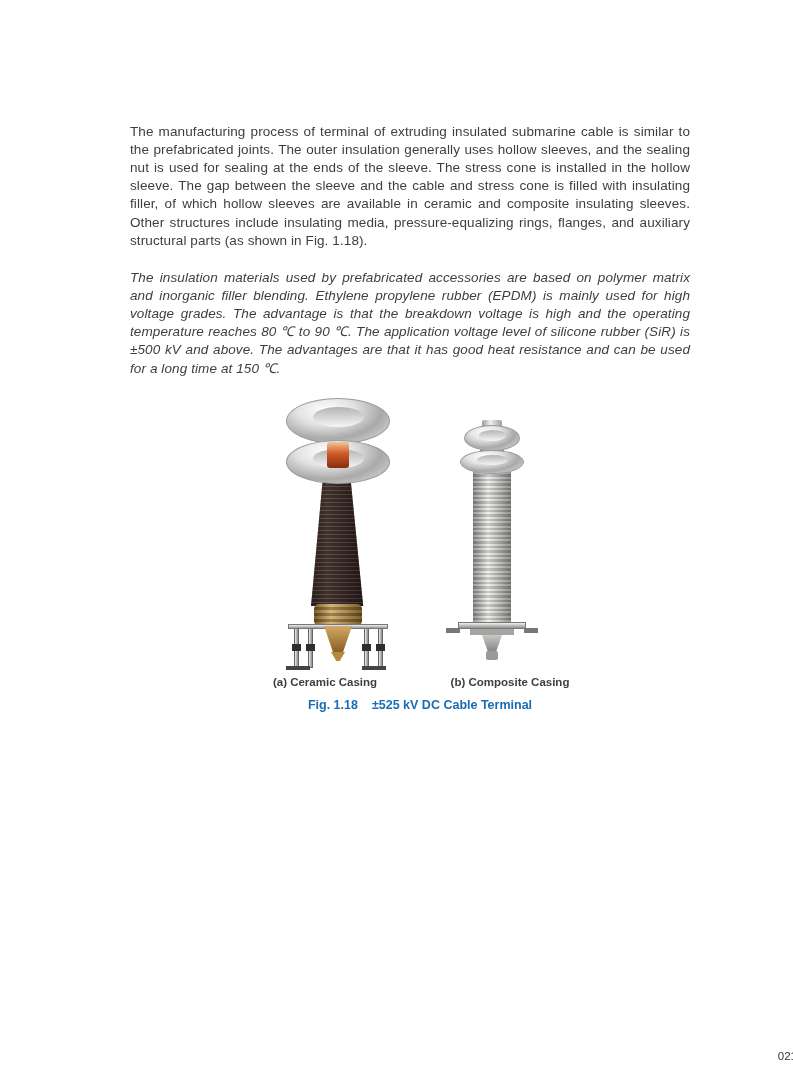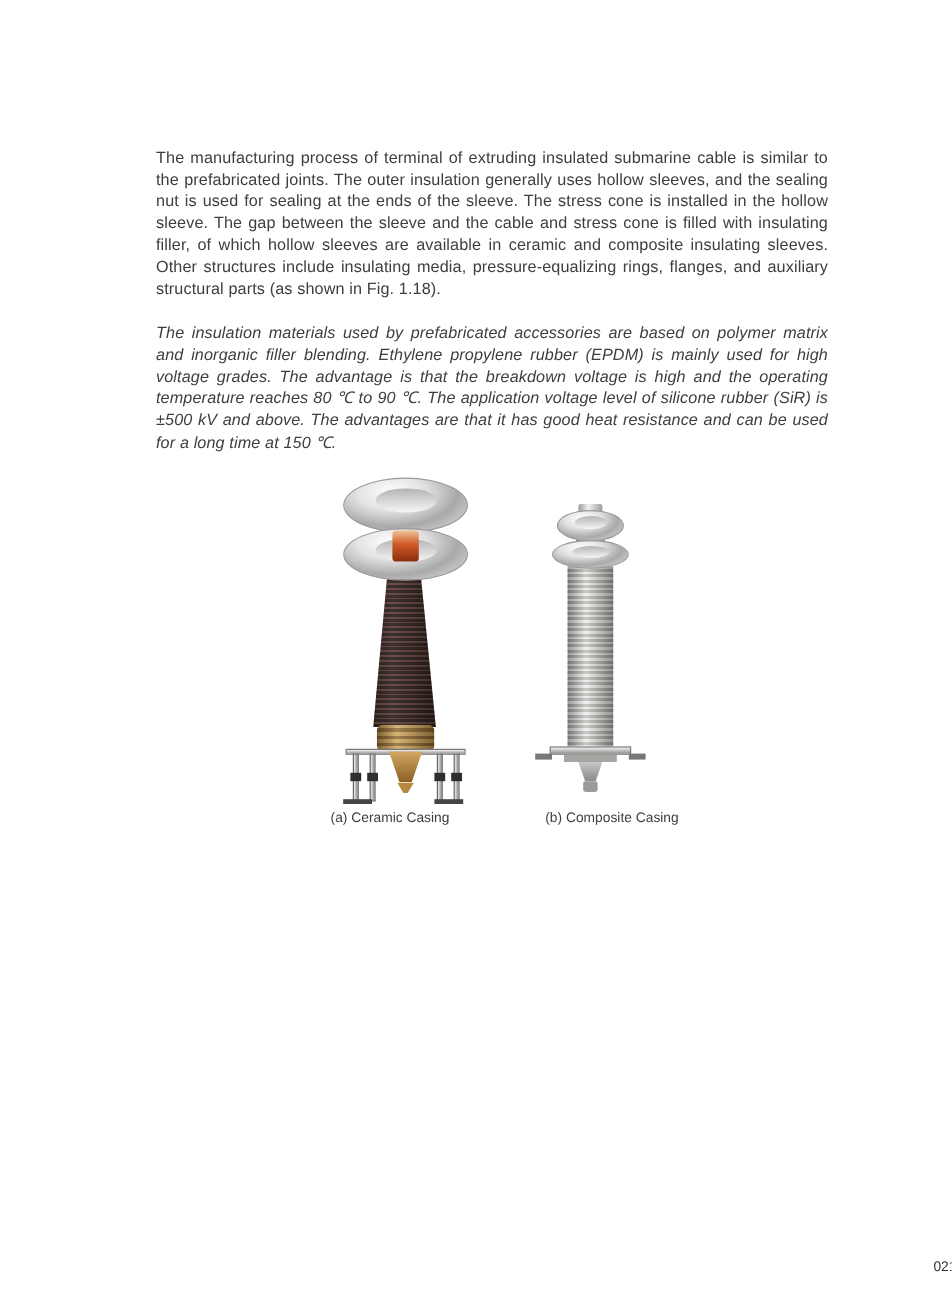--- a/index.html
+++ b/index.html
@@ -31,20 +31,21 @@
     top: 396px;
     width: 560px;
     height: 324px;
   }
   .subcaption {
     position: absolute;
     top: 280px;
     font-size: 11.5px;
     color: #3e3e3e;
     text-align: center;
+    font-weight: bold;
   }
   .subcaption.a { left: 128px; width: 134px; }
   .subcaption.b { left: 308px; width: 144px; }
   .fig-caption {
     position: absolute;
     top: 302px;
     left: 10px;
     width: 100%;
     text-align: center;
     font-size: 12.5px;
@@ -254,17 +255,20 @@
       <div class="tb-bolt right"></div>
       <div class="tb-bar"></div>
       <div class="tb-fitting"></div>
       <div class="tb-tip"></div>
     </div>
 
     <div class="subcaption a">(a) Ceramic Casing</div>
 
     <div class="subcaption b">(b) Composite Casing</div>
 
+    <div class="fig-caption">
+      <span class="label">Fig. 1.18</span><span>±525 kV DC Cable Terminal</span>
+    </div>
   </div>
 
   <div class="page-number">021</div>
 
 </div>
 
 </body></html>

